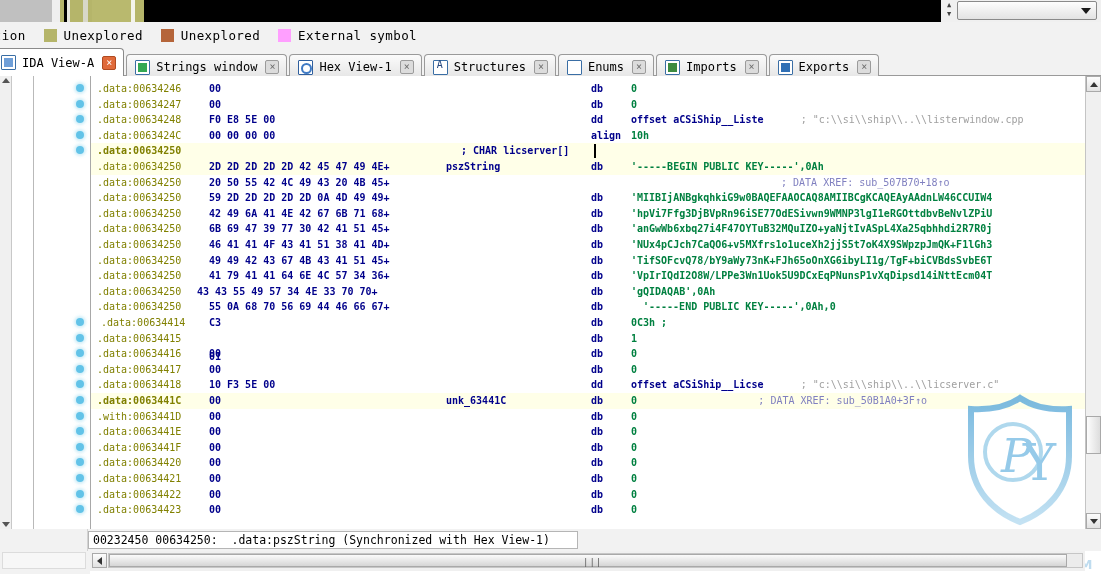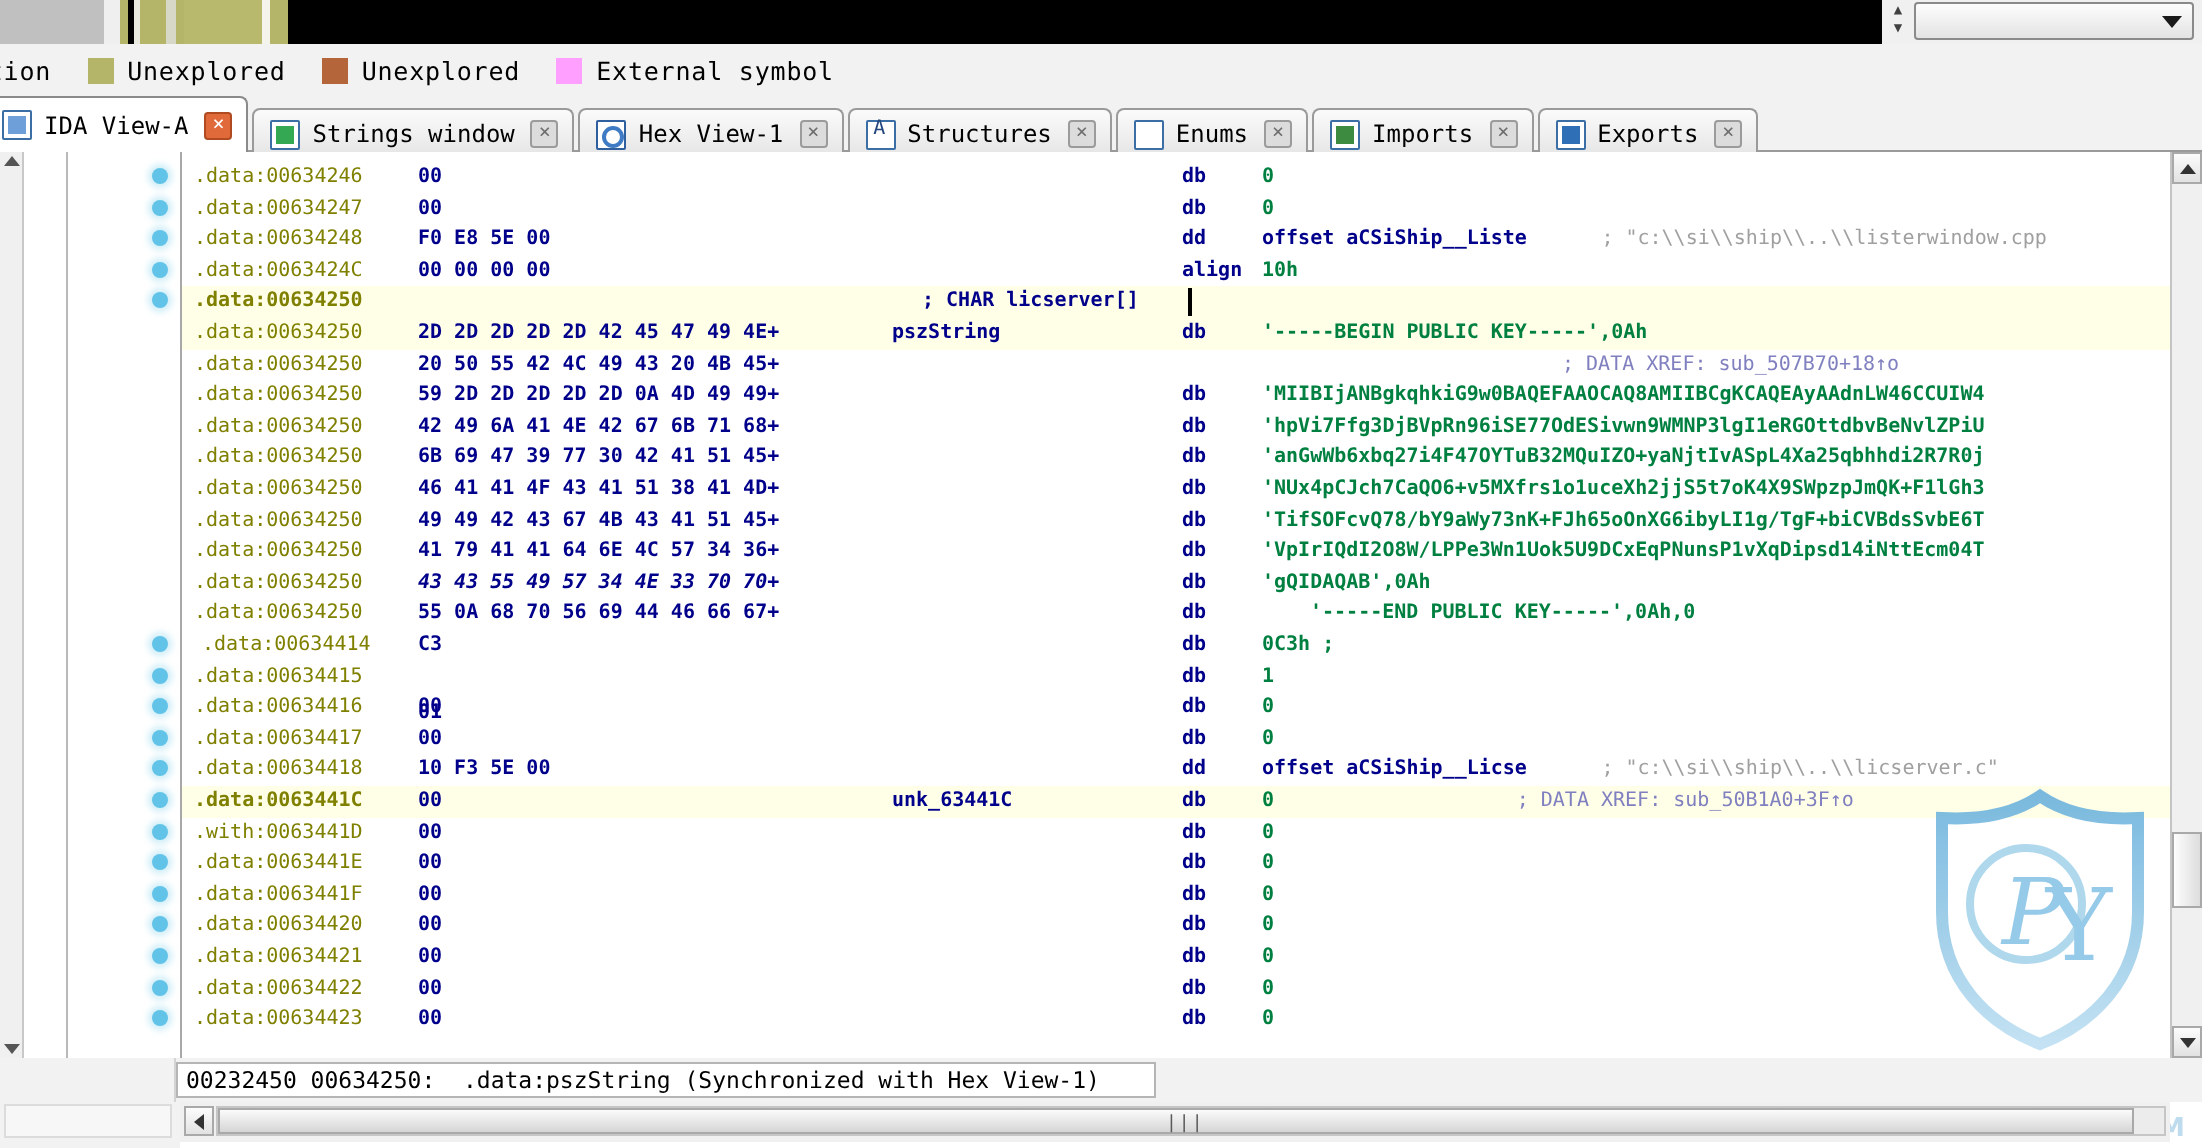--- a/index.html
+++ b/index.html
@@ -397,22 +397,22 @@
         <div class="row" style="top: 51.8px; position: absolute; left: 0px; right: 0px;"><span class="seg c-addr" style="left: 6px;">.data:0063424C</span><span class="seg c-hex" style="left: 118px;">00 00 00 00</span><span class="seg c-mnem" style="left: 500px;">align</span><span class="seg c-num" style="left: 540px;">10h</span></div>
         <div class="row hl-line" style="top: 67.4px; position: absolute; left: 0px; right: 0px;"><span class="seg c-addr-b" style="left: 6px;">.data:00634250</span><span class="seg c-chr" style="left: 370px;">; CHAR licserver[]</span><span class="cursor-bar" style="left: 503.3px;"></span></div>
         <div class="row hl-line" style="top: 83px; position: absolute; left: 0px; right: 0px;"><span class="seg c-addr" style="left: 6px;">.data:00634250</span><span class="seg c-hex" style="left: 118px;">2D 2D 2D 2D 2D 42 45 47 49 4E+</span><span class="seg c-name" style="left: 355px;">pszString</span><span class="seg c-mnem" style="left: 500px;">db</span><span class="seg c-str" style="left: 540px;">'-----BEGIN PUBLIC KEY-----',0Ah</span></div>
         <div class="row" style="top: 98.6px; position: absolute; left: 0px; right: 0px;"><span class="seg c-addr" style="left: 6px;">.data:00634250</span><span class="seg c-hex" style="left: 118px;">20 50 55 42 4C 49 43 20 4B 45+</span><span class="seg c-xref" style="left: 690px;">; DATA XREF: sub_507B70+18↑o</span></div>
         <div class="row" style="top: 114.2px; position: absolute; left: 0px; right: 0px;"><span class="seg c-addr" style="left: 6px;">.data:00634250</span><span class="seg c-hex" style="left: 118px;">59 2D 2D 2D 2D 2D 0A 4D 49 49+</span><span class="seg c-mnem" style="left: 500px;">db</span><span class="seg c-str" style="left: 540px;">'MIIBIjANBgkqhkiG9w0BAQEFAAOCAQ8AMIIBCgKCAQEAyAAdnLW46CCUIW4</span></div>
         <div class="row" style="top: 129.8px; position: absolute; left: 0px; right: 0px;"><span class="seg c-addr" style="left: 6px;">.data:00634250</span><span class="seg c-hex" style="left: 118px;">42 49 6A 41 4E 42 67 6B 71 68+</span><span class="seg c-mnem" style="left: 500px;">db</span><span class="seg c-str" style="left: 540px;">'hpVi7Ffg3DjBVpRn96iSE77OdESivwn9WMNP3lgI1eRGOttdbvBeNvlZPiU</span></div>
         <div class="row" style="top: 145.4px; position: absolute; left: 0px; right: 0px;"><span class="seg c-addr" style="left: 6px;">.data:00634250</span><span class="seg c-hex" style="left: 118px;">6B 69 47 39 77 30 42 41 51 45+</span><span class="seg c-mnem" style="left: 500px;">db</span><span class="seg c-str" style="left: 540px;">'anGwWb6xbq27i4F47OYTuB32MQuIZO+yaNjtIvASpL4Xa25qbhhdi2R7R0j</span></div>
         <div class="row" style="top: 161px; position: absolute; left: 0px; right: 0px;"><span class="seg c-addr" style="left: 6px;">.data:00634250</span><span class="seg c-hex" style="left: 118px;">46 41 41 4F 43 41 51 38 41 4D+</span><span class="seg c-mnem" style="left: 500px;">db</span><span class="seg c-str" style="left: 540px;">'NUx4pCJch7CaQO6+v5MXfrs1o1uceXh2jjS5t7oK4X9SWpzpJmQK+F1lGh3</span></div>
         <div class="row" style="top: 176.6px; position: absolute; left: 0px; right: 0px;"><span class="seg c-addr" style="left: 6px;">.data:00634250</span><span class="seg c-hex" style="left: 118px;">49 49 42 43 67 4B 43 41 51 45+</span><span class="seg c-mnem" style="left: 500px;">db</span><span class="seg c-str" style="left: 540px;">'TifSOFcvQ78/bY9aWy73nK+FJh65oOnXG6ibyLI1g/TgF+biCVBdsSvbE6T</span></div>
         <div class="row" style="top: 192.2px; position: absolute; left: 0px; right: 0px;"><span class="seg c-addr" style="left: 6px;">.data:00634250</span><span class="seg c-hex" style="left: 118px;">41 79 41 41 64 6E 4C 57 34 36+</span><span class="seg c-mnem" style="left: 500px;">db</span><span class="seg c-str" style="left: 540px;">'VpIrIQdI2O8W/LPPe3Wn1Uok5U9DCxEqPNunsP1vXqDipsd14iNttEcm04T</span></div>
-        <div class="row" style="top: 207.8px; position: absolute; left: 0px; right: 0px;"><span class="seg c-addr" style="left: 6px;">.data:00634250</span><span class="seg c-hex" style="left: 118px; font-style: italic;">43 43 55 49 57 34 4E 33 70 70+</span><span class="seg c-mnem" style="left: 500px;">db</span><span class="seg c-str" style="left: 540px;">'gQIDAQAB',0Ah</span></div>
-        <div class="row" style="top: 223.4px; position: absolute; left: 0px; right: 0px;"><span class="seg c-addr" style="left: 6px;">.data:00634250</span><span class="seg c-hex" style="left: 118px;">55 0A 68 70 56 69 44 46 66 67+</span><span class="seg c-mnem" style="left: 500px;">db</span><span class="seg c-str" style="left: 564px;">'-----END PUBLIC KEY-----',0Ah,0</span></div>
+        <div class="row" style="top: 207.8px; position: absolute; left: 0px; right: 0px;"><span class="seg c-addr" style="left: 6px;">.data:00634250</span><span class="seg c-hex" style="left: 106px;">43 43 55 49 57 34 4E 33 70 70+</span><span class="seg c-mnem" style="left: 500px;">db</span><span class="seg c-str" style="left: 540px;">'gQIDAQAB',0Ah</span></div>
+        <div class="row" style="top: 223.4px; position: absolute; left: 0px; right: 0px;"><span class="seg c-addr" style="left: 6px;">.data:00634250</span><span class="seg c-hex" style="left: 118px;">55 0A 68 70 56 69 44 46 66 67+</span><span class="seg c-mnem" style="left: 500px;">db</span><span class="seg c-str" style="left: 552px;">'-----END PUBLIC KEY-----',0Ah,0</span></div>
         <div class="row" style="top: 239px; position: absolute; left: 0px; right: 0px;"><span class="seg c-addr" style="left: 10px;">.data:00634414</span><span class="seg c-hex" style="left: 118px;">C3</span><span class="seg c-mnem" style="left: 500px;">db</span><span class="seg c-num" style="left: 540px;">0C3h ;</span></div>
         <div class="row" style="top: 254.6px; position: absolute; left: 0px; right: 0px;"><span class="seg c-addr" style="left: 6px;">.data:00634415</span><span class="seg c-hex" style="left: 118px; margin-top: 18px;">01</span><span class="seg c-mnem" style="left: 500px;">db</span><span class="seg c-num" style="left: 540px;">1</span></div>
         <div class="row" style="top: 270.2px; position: absolute; left: 0px; right: 0px;"><span class="seg c-addr" style="left: 6px;">.data:00634416</span><span class="seg c-hex" style="left: 118px;">00</span><span class="seg c-mnem" style="left: 500px;">db</span><span class="seg c-num" style="left: 540px;">0</span></div>
         <div class="row" style="top: 285.8px; position: absolute; left: 0px; right: 0px;"><span class="seg c-addr" style="left: 6px;">.data:00634417</span><span class="seg c-hex" style="left: 118px;">00</span><span class="seg c-mnem" style="left: 500px;">db</span><span class="seg c-num" style="left: 540px;">0</span></div>
         <div class="row" style="top: 301.4px; position: absolute; left: 0px; right: 0px;"><span class="seg c-addr" style="left: 6px;">.data:00634418</span><span class="seg c-hex" style="left: 118px;">10 F3 5E 00</span><span class="seg c-mnem" style="left: 500px;">dd</span><span class="seg c-offs" style="left: 540px;">offset aCSiShip__Licse</span><span class="seg c-cmt" style="left: 709.7px;">; "c:\\si\\ship\\..\\licserver.c"</span></div>
         <div class="row hl-line" style="top: 317px; position: absolute; left: 0px; right: 0px;"><span class="seg c-addr-b" style="left: 6px;">.data:0063441C</span><span class="seg c-hex" style="left: 118px;">00</span><span class="seg c-name" style="left: 355px;">unk_63441C</span><span class="seg c-mnem" style="left: 500px;">db</span><span class="seg c-num" style="left: 540px;">0</span><span class="seg c-xref" style="left: 667.35px;">; DATA XREF: sub_50B1A0+3F↑o</span></div>
         <div class="row" style="top: 332.6px; position: absolute; left: 0px; right: 0px;"><span class="seg c-addr" style="left: 6px;">.with:0063441D</span><span class="seg c-hex" style="left: 118px;">00</span><span class="seg c-mnem" style="left: 500px;">db</span><span class="seg c-num" style="left: 540px;">0</span></div>
         <div class="row" style="top: 348.2px; position: absolute; left: 0px; right: 0px;"><span class="seg c-addr" style="left: 6px;">.data:0063441E</span><span class="seg c-hex" style="left: 118px;">00</span><span class="seg c-mnem" style="left: 500px;">db</span><span class="seg c-num" style="left: 540px;">0</span></div>
         <div class="row" style="top: 363.8px; position: absolute; left: 0px; right: 0px;"><span class="seg c-addr" style="left: 6px;">.data:0063441F</span><span class="seg c-hex" style="left: 118px;">00</span><span class="seg c-mnem" style="left: 500px;">db</span><span class="seg c-num" style="left: 540px;">0</span></div>
         <div class="row" style="top: 379.4px; position: absolute; left: 0px; right: 0px;"><span class="seg c-addr" style="left: 6px;">.data:00634420</span><span class="seg c-hex" style="left: 118px;">00</span><span class="seg c-mnem" style="left: 500px;">db</span><span class="seg c-num" style="left: 540px;">0</span></div>

